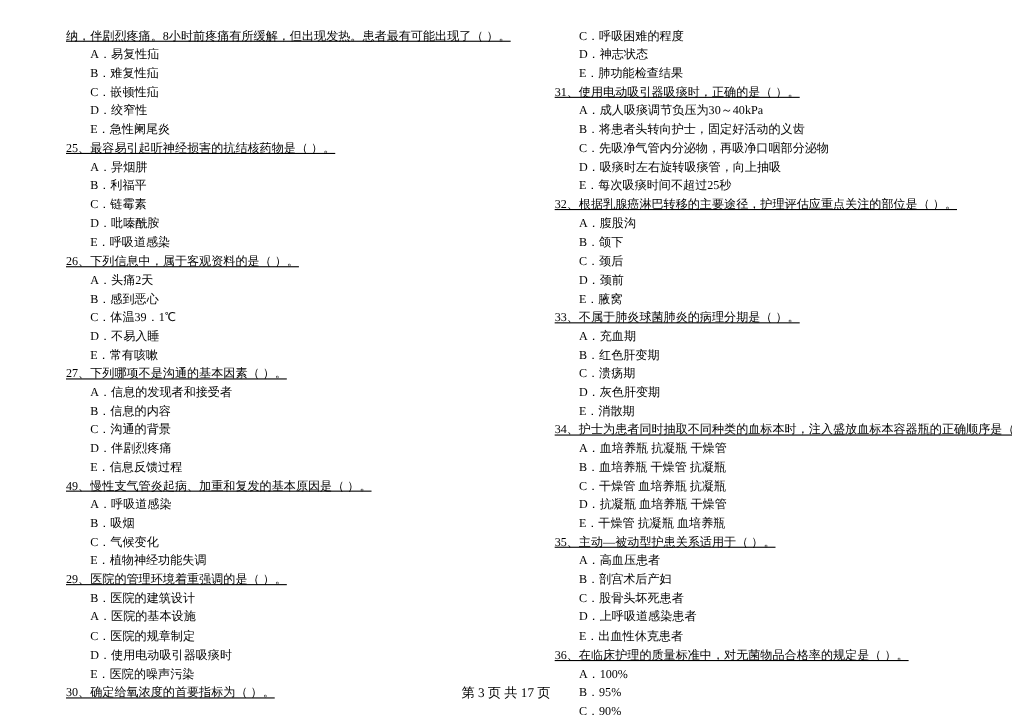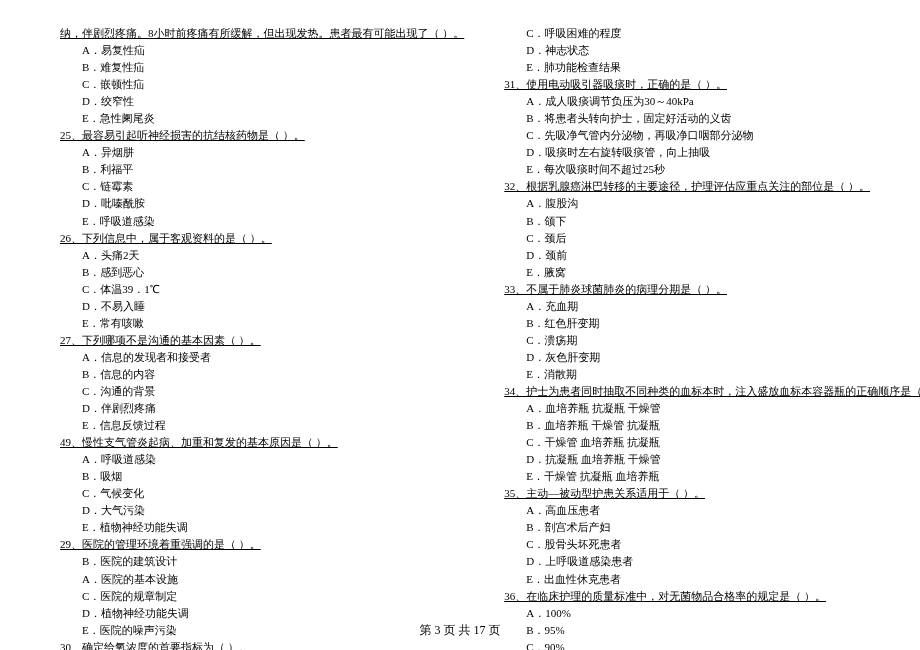--- a/index.html
+++ b/index.html
@@ -74,28 +74,27 @@
     <div class="line opt">A．信息的发现者和接受者</div>
     <div class="line opt">B．信息的内容</div>
     <div class="line opt">C．沟通的背景</div>
     <div class="line opt">D．伴剧烈疼痛</div>
     <div class="line opt">E．信息反馈过程</div>
 
     <div class="line q">49、慢性支气管炎起病、加重和复发的基本原因是（    ）。</div>
     <div class="line opt">A．呼吸道感染</div>
     <div class="line opt">B．吸烟</div>
     <div class="line opt">C．气候变化</div>
-    <div class="line opt">D．大气污染</div>
     <div class="line opt">E．植物神经功能失调</div>
 
     <div class="line q">29、医院的管理环境着重强调的是（    ）。</div>
     <div class="line opt">B．医院的建筑设计</div>
     <div class="line opt">A．医院的基本设施</div>
     <div class="line opt">C．医院的规章制定</div>
-    <div class="line opt">D．植物神经功能失调</div>
+    <div class="line opt">D．使用电动吸引器吸痰时</div>
     <div class="line opt">E．医院的噪声污染</div>
 
     <div class="line q">30、确定给氧浓度的首要指标为（    ）。</div>
 
   </div>
 
   <div class="col">
     <div class="line opt">C．呼吸困难的程度</div>
     <div class="line opt">D．神志状态</div>
     <div class="line opt">E．肺功能检查结果</div>

